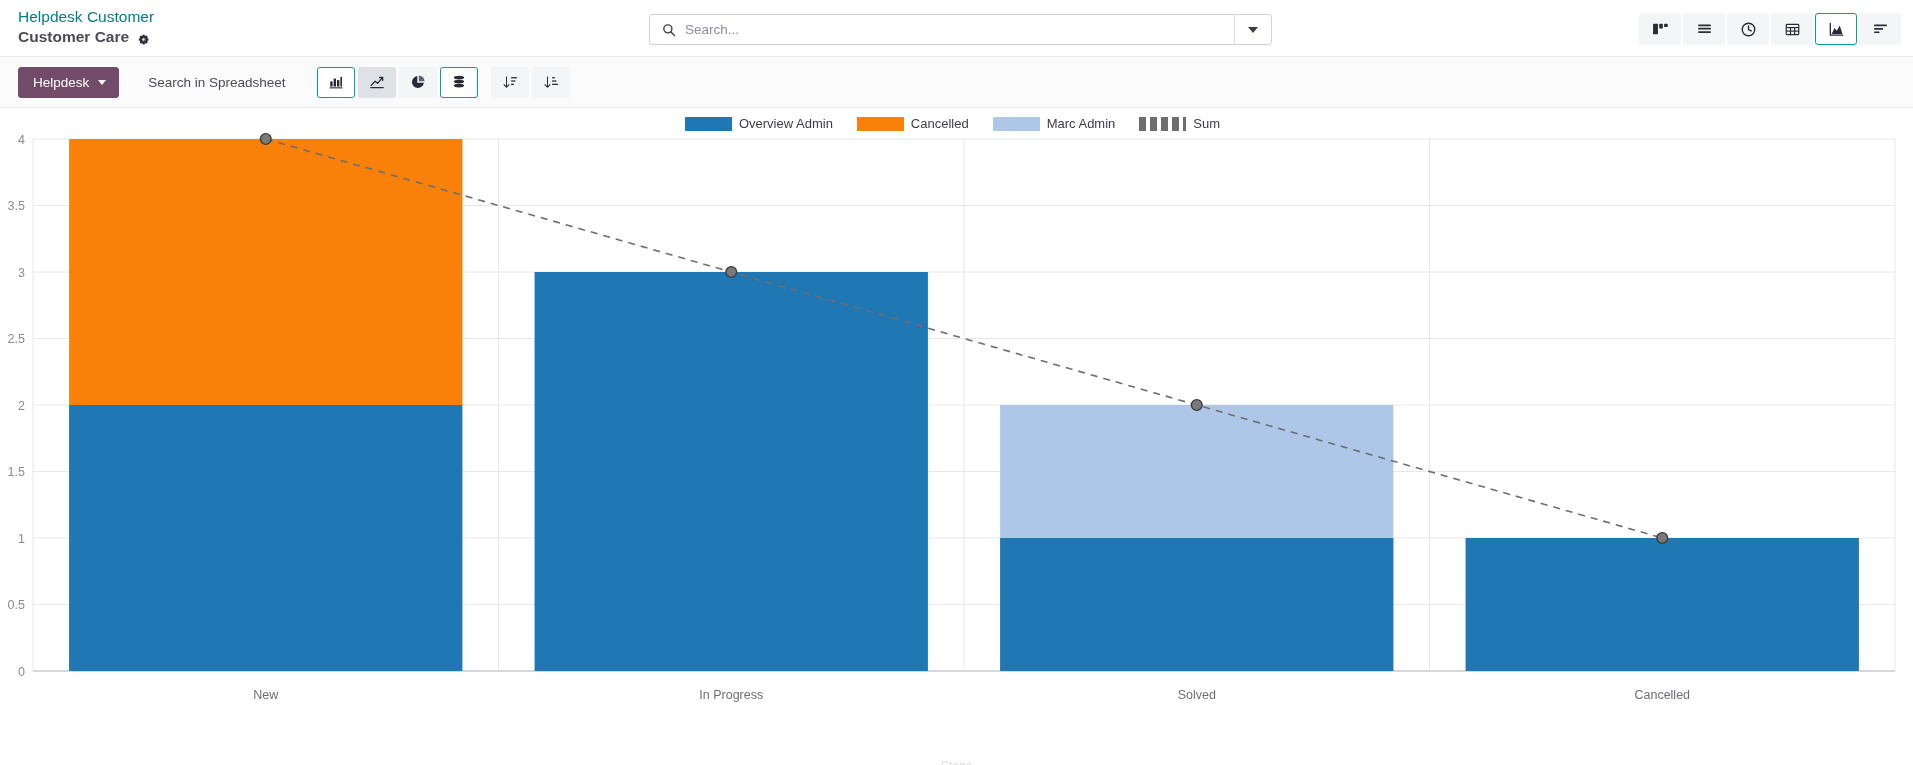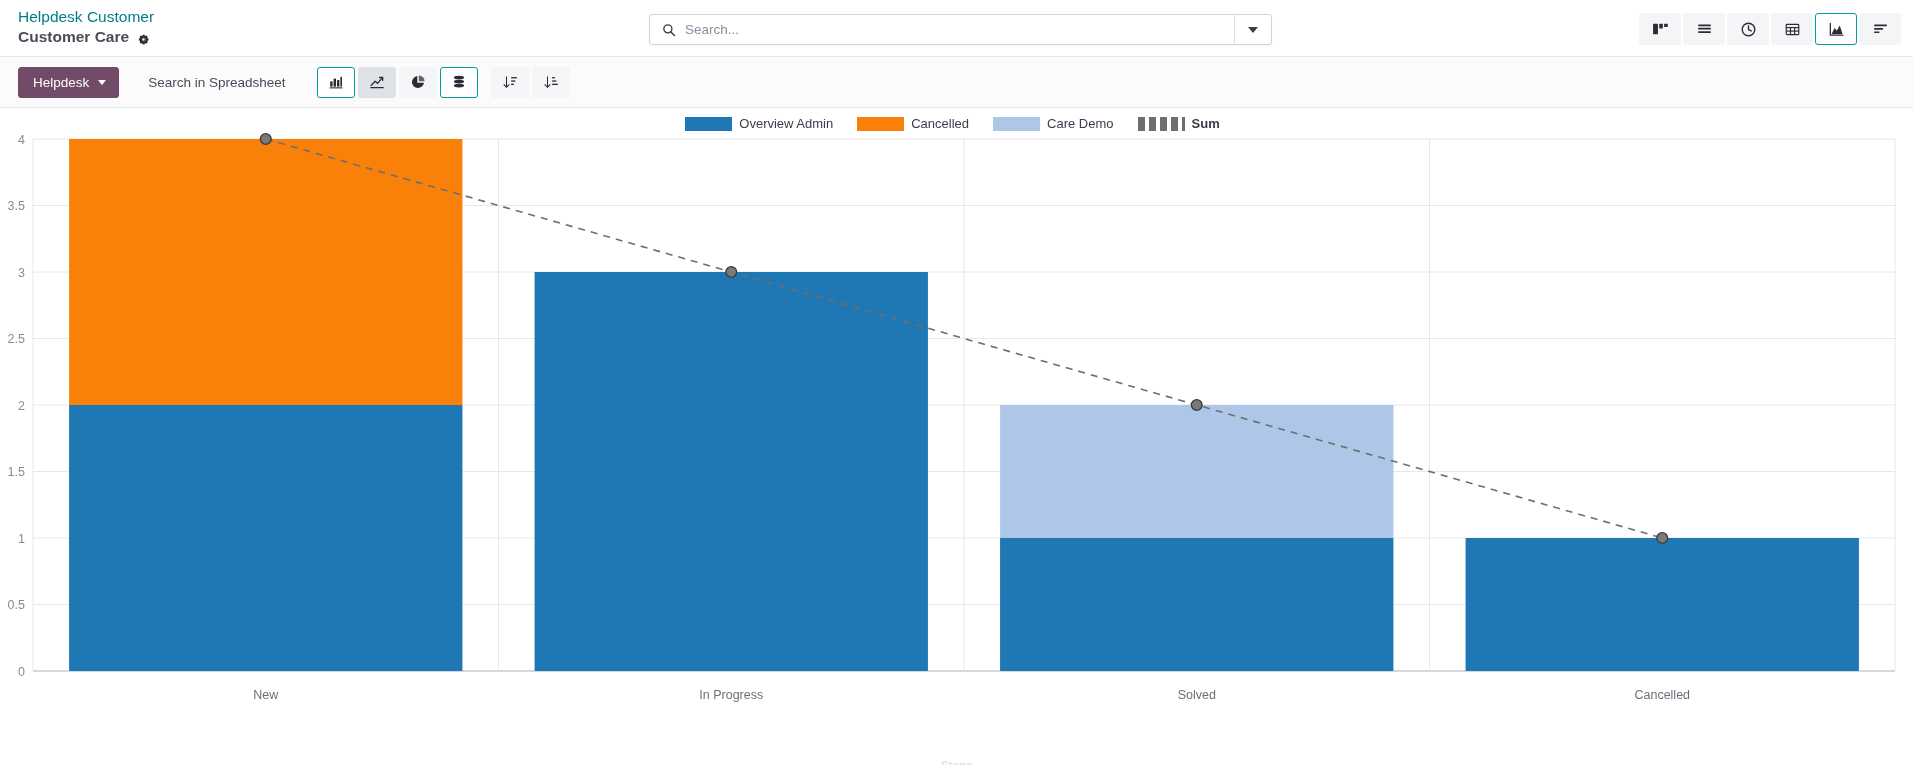--- a/index.html
+++ b/index.html
@@ -192,21 +192,21 @@
     pointer-events: none;
   }
   .legend-item {
     display: flex;
     align-items: center;
     gap: 7px;
     margin-right: 24px;
     pointer-events: auto;
     cursor: pointer;
   }
-  .legend-item:last-child { margin-right: 8px; font-weight: bold; }
+  .legend-item:last-child { margin-right: 8px; }
   .legend-swatch {
     width: 47px; height: 14px;
     flex: none;
   }
   .legend-label {
     font-size: 13px;
     color: #3c3c4c;
     white-space: nowrap;
   }
 
@@ -400,21 +400,21 @@
       <div class="legend-item">
         <span class="legend-swatch" style="background: rgb(31, 119, 180);"></span>
         <span class="legend-label">Overview Admin</span>
       </div>
       <div class="legend-item">
         <span class="legend-swatch" style="background: rgb(250, 129, 9);"></span>
         <span class="legend-label">Cancelled</span>
       </div>
       <div class="legend-item">
         <span class="legend-swatch" style="background: rgb(174, 199, 232);"></span>
-        <span class="legend-label">Care Demo</span>
+        <span class="legend-label">Marc Admin</span>
       </div>
       <div class="legend-item">
         <span class="legend-swatch" style="width: 47px; height: 14px; background-image: repeating-linear-gradient(to right, rgb(110, 110, 110) 0px, rgb(110, 110, 110) 7px, transparent 7px, transparent 11px);"></span>
         <span class="legend-label">Sum</span>
       </div>
     </div>
 
   <div class="plot">
     <svg id="chart-svg" width="1913" height="657">
         <line x1="33" y1="563" x2="1895" y2="563" stroke="#b0b0b8" stroke-width="1"></line>

